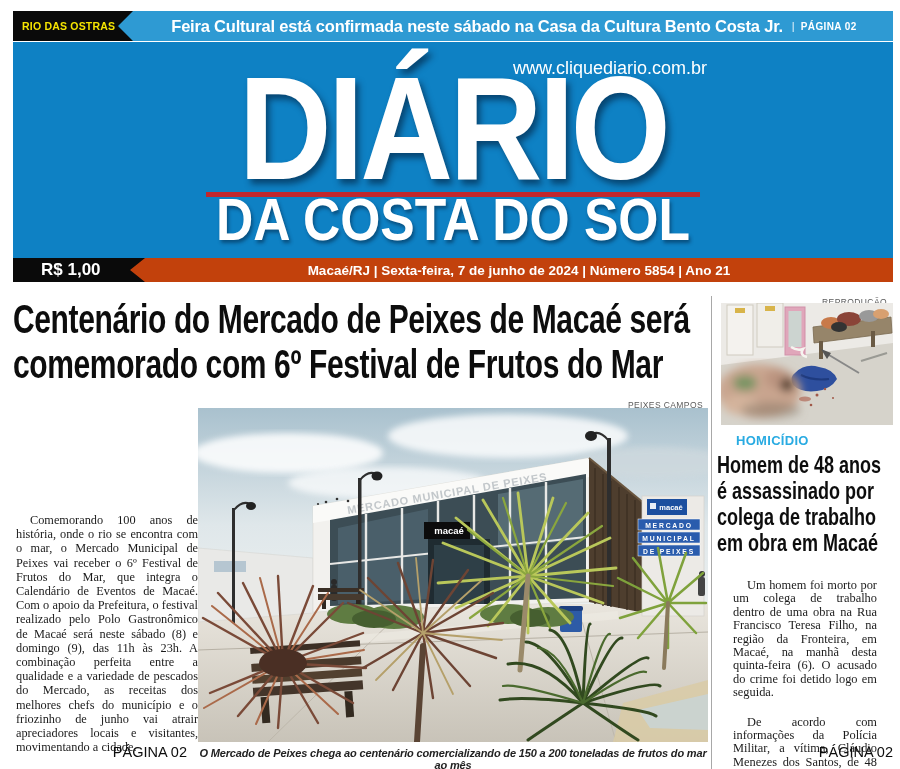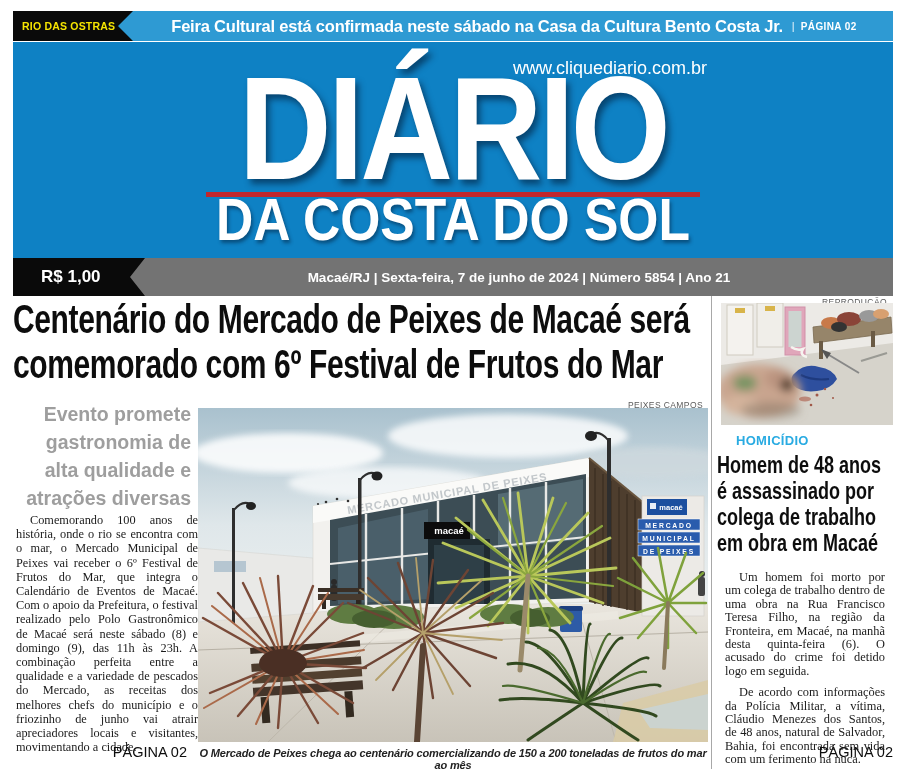--- a/index.html
+++ b/index.html
@@ -26,21 +26,21 @@
               font-weight:bold;font-size:146px;line-height:146px;letter-spacing:-4px;
               transform:scaleX(.88);transform-origin:50% 0;
               text-shadow:4px 5px 7px rgba(0,20,45,.55);}
   .mast-rule{position:absolute;left:50%;margin-left:-247px;top:150px;width:494px;height:5px;background:#c1272d;}
   .mast-sub{position:absolute;left:0;top:148px;width:100%;text-align:center;color:#fff;
             font-weight:bold;font-size:60px;line-height:60px;letter-spacing:0px;
             transform:scaleX(.86);transform-origin:50% 0;
             text-shadow:2px 3px 4px rgba(0,20,45,.45);}
 
   
-  .pricebar{position:absolute;left:13px;top:258px;width:880px;height:38px;background:#737373;}
+  .pricebar{position:absolute;left:13px;top:258px;width:880px;height:24px;background:#c2410c;}
   .pricebar .ribbon{width:132px;}
   .pricebar .ribbon span{color:#fff;font-weight:bold;font-size:17px;padding-left:28px;}
   .dateline{position:absolute;left:132px;right:0;top:0;height:100%;display:flex;
             align-items:center;justify-content:center;color:#fff;font-weight:bold;font-size:13.5px;}
 
   .credit{font-size:8.5px;color:#5a5a5a;letter-spacing:.4px;margin-top:8px;}
   .credit-repro{position:absolute;top:289px;right:13px;}
   .credit-bruno{position:absolute;top:392px;left:198px;width:505px;text-align:right;}
 
   
@@ -67,21 +67,21 @@
   
   .side-photo{position:absolute;left:721px;top:303px;width:172px;height:122px;background:#e5e2dc;}
   .kicker{position:absolute;left:721px;top:433px;font-weight:bold;font-size:13px;
           letter-spacing:.3px;color:#29abe2;padding-left:15px;}
   .side-headline{position:absolute;left:717px;top:452px;width:236px;
                  transform:scaleX(.75);transform-origin:0 0;
                  font-weight:bold;font-size:24px;line-height:26px;color:#0d0d0d;white-space:pre-line;}
   .side-body{position:absolute;left:717px;top:563px;width:176px;
              font-family:"Liberation Serif",serif;font-size:12.4px;line-height:13.4px;
              text-align:justify;color:#1a1a1a;}
-  .side-body p{margin:8px;text-indent:14px;}
+  .side-body p{margin:16px;text-indent:14px;}
 </style>
 </head>
 <body>
 
 <div class="page">
 
   <div class="topbar">
     <div class="ribbon">
       <span>RIO DAS OSTRAS</span>
     </div>
@@ -104,24 +104,20 @@
       <span>R$ 1,00</span>
     </div>
     <div class="dateline">Macaé/RJ  |  Sexta-feira, 7 de junho de 2024  |  Número 5854  |  Ano 21</div>
   </div>
 
   <div class="credit credit-repro">REPRODUÇÃO</div>
 
   <div class="main-headline">Centenário do Mercado de Peixes de Macaé será
 comemorado com 6º Festival de Frutos do Mar</div>
   <div class="credit credit-bruno">PEIXES CAMPOS</div>
-  <div class="deck">Evento promete
-gastronomia de
-alta qualidade e
-atrações diversas</div>
   <div class="left-body">
     <p>Comemorando 100 anos de história, onde o rio se encontra com o mar, o Mercado Municipal de Peixes vai receber o 6º Festival de Frutos do Mar, que integra o Calendário de Eventos de Macaé. Com o apoio da Prefeitura, o festival realizado pelo Polo Gastronômico de Macaé será neste sábado (8) e domingo (9), das 11h às 23h. A combinação perfeita entre a qualidade e a variedade de pescados do Mercado, as receitas dos melhores chefs do município e o friozinho de junho vai atrair apreciadores locais e visitantes, movimentando a cidade.</p>
   </div>
   <div class="pagina pagina-left">PÁGINA 02</div>
 
   <div class="main-photo">
     <svg width="510" height="334" viewBox="0 0 510 334" xmlns="http://www.w3.org/2000/svg">
       <defs>
         <linearGradient id="sky" x1="0" y1="0" x2="0" y2="1">
           <stop offset="0" stop-color="#a9c1ce"></stop>

